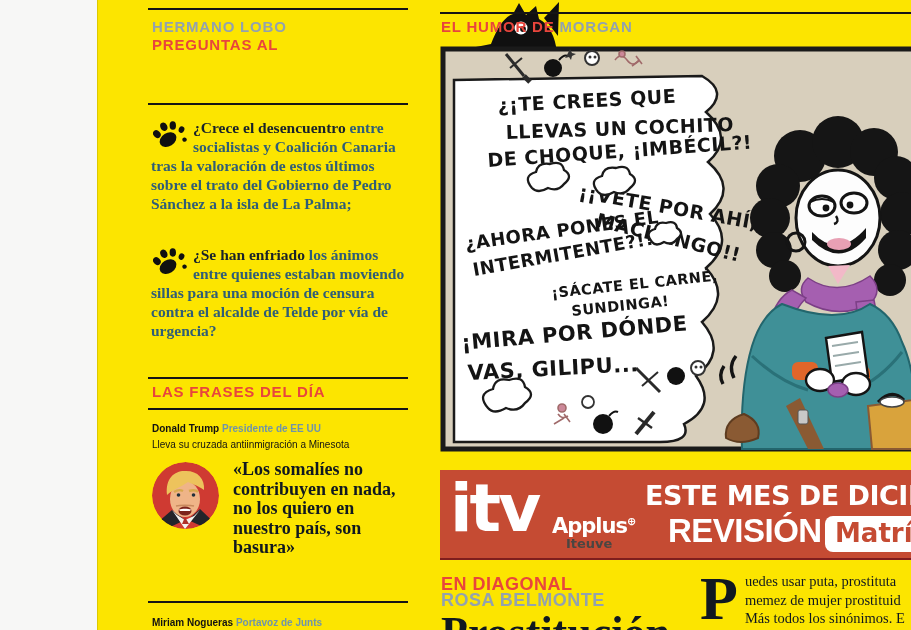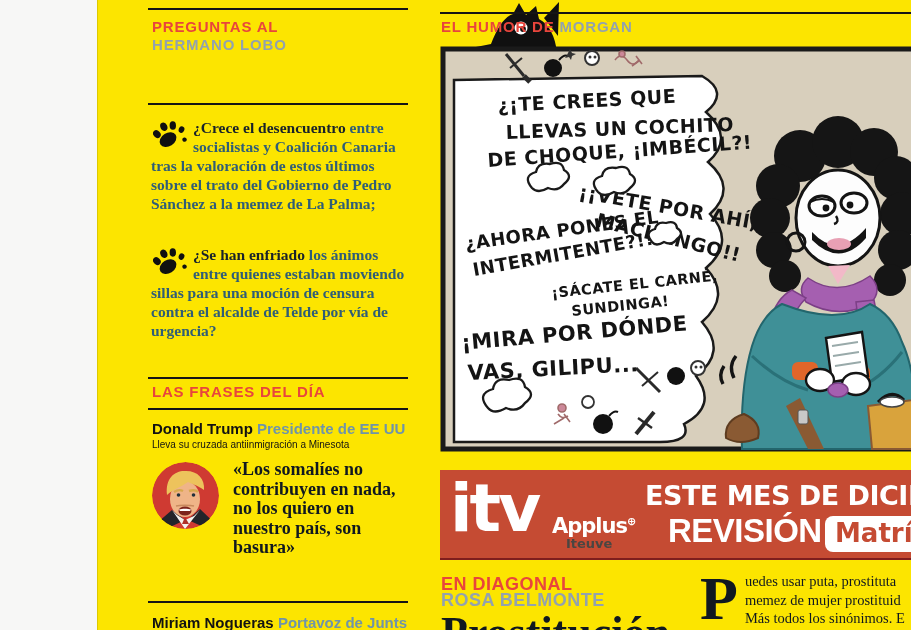--- a/index.html
+++ b/index.html
@@ -12,21 +12,21 @@
   
   .lcol{position:absolute;left:151px;top:0;width:258px;}
   .sec-kicker{font-weight:bold;font-size:15px;letter-spacing:.8px;line-height:18px;}
   .red{color:#e8453c;} .grayblue{color:#93a2ad;}
   .wolf-wrap{position:absolute;left:290px;top:2px;width:119px;height:101px;}
   .q{position:absolute;left:0;width:258px;font-family:"Liberation Serif",serif;
      font-weight:bold;font-size:15.5px;line-height:19px;color:#18222a;cursor:pointer;}
   .q .paw{float:left;width:34px;height:30px;margin:2px 6px 0 2px;}
   .q .qlink{color:#2f5d77;}
   .frases-title{position:absolute;left:1px;top:383px;}
-  .frase-head{font-weight:bold;font-size:15px;color:#121212;line-height:16px;}
+  .frase-head{font-weight:bold;font-size:10px;color:#121212;line-height:16px;}
   .frase-head .role{color:#6f94a9;}
   .frase-sub{font-size:10px;color:#121212;line-height:16px;}
   .trump-circ{position:absolute;left:1px;top:462px;width:67px;height:67px;border-radius:50%;
               overflow:hidden;}
   .quote{position:absolute;left:82px;top:460px;width:176px;font-family:"Liberation Serif",serif;
          font-weight:bold;font-size:18px;line-height:19.5px;color:#101820;}
 
   
   .rcol{position:absolute;left:440px;top:0;width:471px;}
   .cartoon{position:absolute;left:0;top:46px;width:480px;height:407px;}
@@ -59,22 +59,22 @@
 </head>
 <body>
 
 <div class="stage">
   <div class="yellow-bg"></div>
 
   <div class="lcol">
     <div class="hline" style="left:-3px;top:8px;width:260px;"></div>
 
     <div style="position:absolute;left:1px;top:18px;">
+      <div class="sec-kicker grayblue">HERMANO LOBO</div>
       <div class="sec-kicker red">PREGUNTAS AL</div>
-      <div class="sec-kicker grayblue">HERMANO LOBO</div>
     </div>
 
     <div class="wolf-wrap">
       <svg width="119" height="101" viewBox="0 0 119 101">
         <polygon points="103,16 118,0 117,34" fill="#101010"></polygon>
         <path d="M2,60 C14,48 34,45 50,42 C56,26 64,14 72,12 L78,1 L85,13 L95,4 L98,17
                  C109,23 114,35 116,50 C117,66 117,84 116,101 L30,101 C20,86 10,72 2,60 Z" fill="#101010"></path>
         <path d="M2,60 C18,55 36,52 54,50 L56,58 C38,62 18,64 5,66 Z" fill="#ffffff"></path>
         <path d="M4,62 C22,57 38,55 54,54" fill="none" stroke="#101010" stroke-width="2.4" stroke-dasharray="3,2.6"></path>
         <path d="M6,68 C22,72 40,68 54,60 C56,68 50,76 40,80 C28,84 14,79 6,68 Z" fill="#101010"></path>
@@ -91,21 +91,21 @@
         <svg width="34" height="30" viewBox="0 0 34 30">
           <g fill="#101010" transform="rotate(-14 17 15)">
             <ellipse cx="14" cy="19" rx="9" ry="6.6" transform="rotate(-18 14 19)"></ellipse>
             <ellipse cx="4.5" cy="11" rx="3.4" ry="4.2" transform="rotate(-30 4.5 11)"></ellipse>
             <ellipse cx="13" cy="5.5" rx="3.4" ry="4.4" transform="rotate(-10 13 5.5)"></ellipse>
             <ellipse cx="22" cy="6.5" rx="3.2" ry="4.2" transform="rotate(12 22 6.5)"></ellipse>
             <ellipse cx="29.5" cy="12.5" rx="2.8" ry="3.4" transform="rotate(35 29.5 12.5)"></ellipse>
             <circle cx="30" cy="23" r="2.2"></circle>
           </g>
         </svg>
-      </span><span>¿Crece el desencuentro </span><span class="qlink">entre socialistas y Coalición Canaria tras la valoración de estos últimos sobre el trato del Gobierno de Pedro Sánchez a la memez de La Palma;</span>
+      </span><span>¿Crece el desencuentro </span><span class="qlink">entre socialistas y Coalición Canaria tras la valoración de estos últimos sobre el trato del Gobierno de Pedro Sánchez a la isla de La Palma;</span>
     </div>
 
     <div class="q" style="top:245px;">
       <span class="paw">
         <svg width="34" height="30" viewBox="0 0 34 30">
           <g fill="#101010" transform="rotate(-14 17 15)">
             <ellipse cx="14" cy="19" rx="9" ry="6.6" transform="rotate(-18 14 19)"></ellipse>
             <ellipse cx="4.5" cy="11" rx="3.4" ry="4.2" transform="rotate(-30 4.5 11)"></ellipse>
             <ellipse cx="13" cy="5.5" rx="3.4" ry="4.4" transform="rotate(-10 13 5.5)"></ellipse>
             <ellipse cx="22" cy="6.5" rx="3.2" ry="4.2" transform="rotate(12 22 6.5)"></ellipse>

